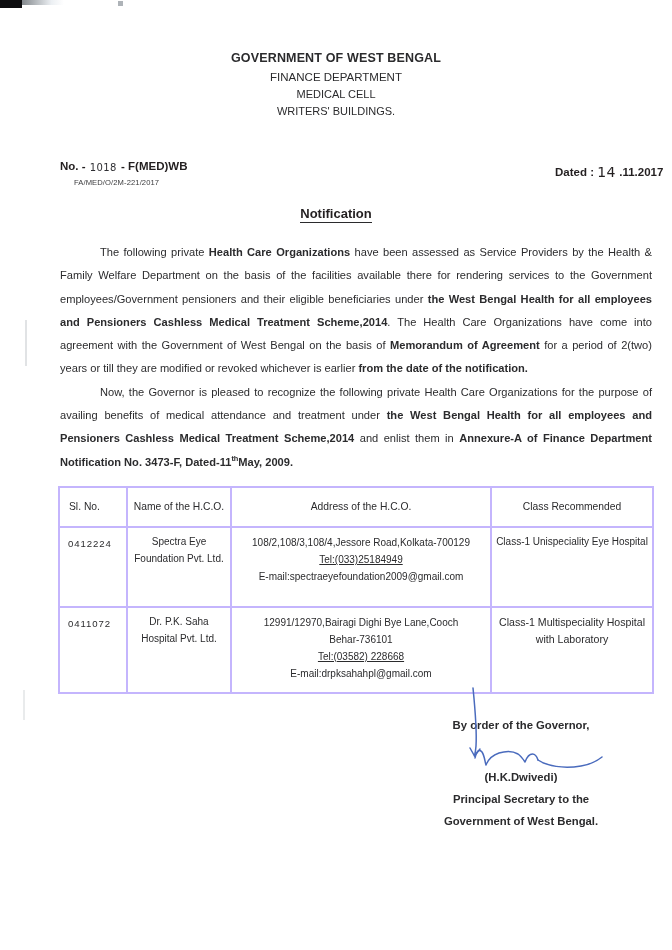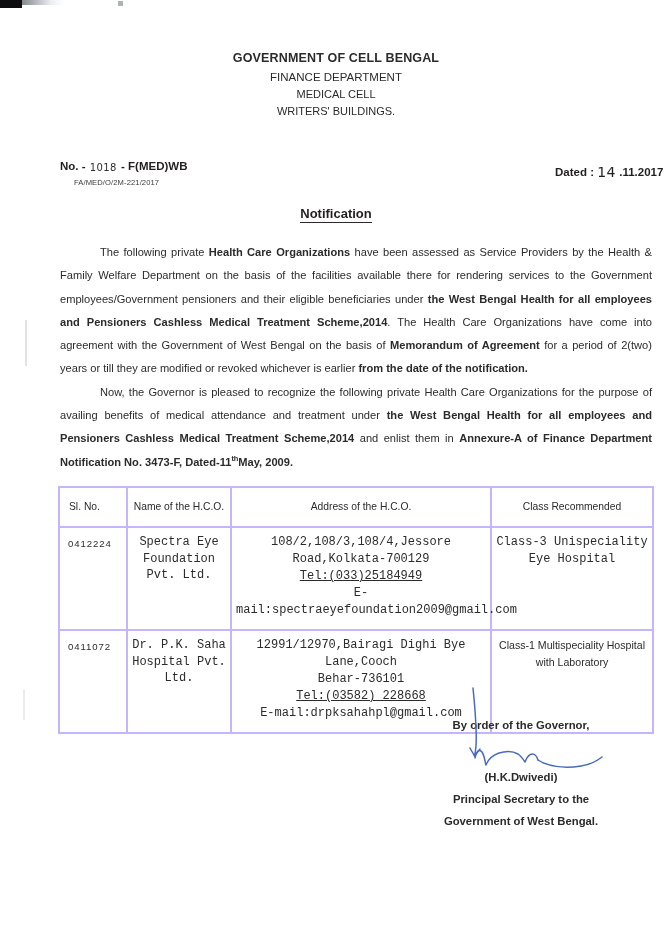--- a/index.html
+++ b/index.html
@@ -218,22 +218,22 @@
   .hco-table thead th.sl {
     text-align: left;
     padding-left: 9px;
   }
   .col-sl    { width: 68px; }
   .col-name  { width: 104px; }
   .col-addr  { width: 260px; }
   .col-class { width: 162px; }
 
   .hco-table tbody td {
-    font-family: Liberation Mono, monospace;
-    font-size: 12px;
+    font-family: Liberation Sans, sans-serif;
+    font-size: 10px;
     line-height: 16.5px;
     text-align: center;
     color: #2b2b2d;
   }
   .hco-table tbody td.cell-sl {
     font-family: "Liberation Sans", sans-serif;
     font-size: 9.6px;
     letter-spacing: .9px;
     text-align: left;
     padding-left: 8px;
@@ -282,21 +282,21 @@
 
 <div class="scan-corner-mark"></div>
 <div class="scan-corner-smudge"></div>
 <div class="scan-dot"></div>
 <div class="margin-streak"></div>
 <div class="margin-streak two"></div>
 
 <div class="page">
 
   <div class="letterhead">
-    <span class="lh-line lh-gov">GOVERNMENT OF CELL BENGAL</span>
+    <span class="lh-line lh-gov">GOVERNMENT OF WEST BENGAL</span>
     <span class="lh-line lh-dept">FINANCE DEPARTMENT</span>
     <span class="lh-line lh-cell">MEDICAL CELL</span>
     <span class="lh-line lh-bldg">WRITERS' BUILDINGS.</span>
   </div>
 
   <div class="memo-no">
     <span>No. -</span>
     <span class="hand">1018</span>
     <span>- F(MED)WB</span>
   </div>
@@ -335,21 +335,21 @@
     </thead>
     <tbody>
       <tr class="row-tall">
         <td class="cell-sl">0412224</td>
         <td>Spectra Eye Foundation Pvt. Ltd.</td>
         <td class="cell-addr">
           <span class="addr-line">108/2,108/3,108/4,Jessore Road,Kolkata-700129</span>
           <span class="addr-line tel"><u>Tel:(033)25184949</u></span>
           <span class="addr-line">E-mail:spectraeyefoundation2009@gmail.com</span>
         </td>
-        <td>Class-3 Unispeciality Eye Hospital</td>
+        <td>Class-1 Unispeciality Eye Hospital</td>
       </tr>
       <tr class="row-tall2">
         <td class="cell-sl">0411072</td>
         <td>Dr. P.K. Saha Hospital Pvt. Ltd.</td>
         <td class="cell-addr">
           <span class="addr-line">12991/12970,Bairagi Dighi Bye Lane,Cooch</span>
           <span class="addr-line">Behar-736101</span>
           <span class="addr-line tel"><u>Tel:(03582) 228668</u></span>
           <span class="addr-line">E-mail:drpksahahpl@gmail.com</span>
         </td>

